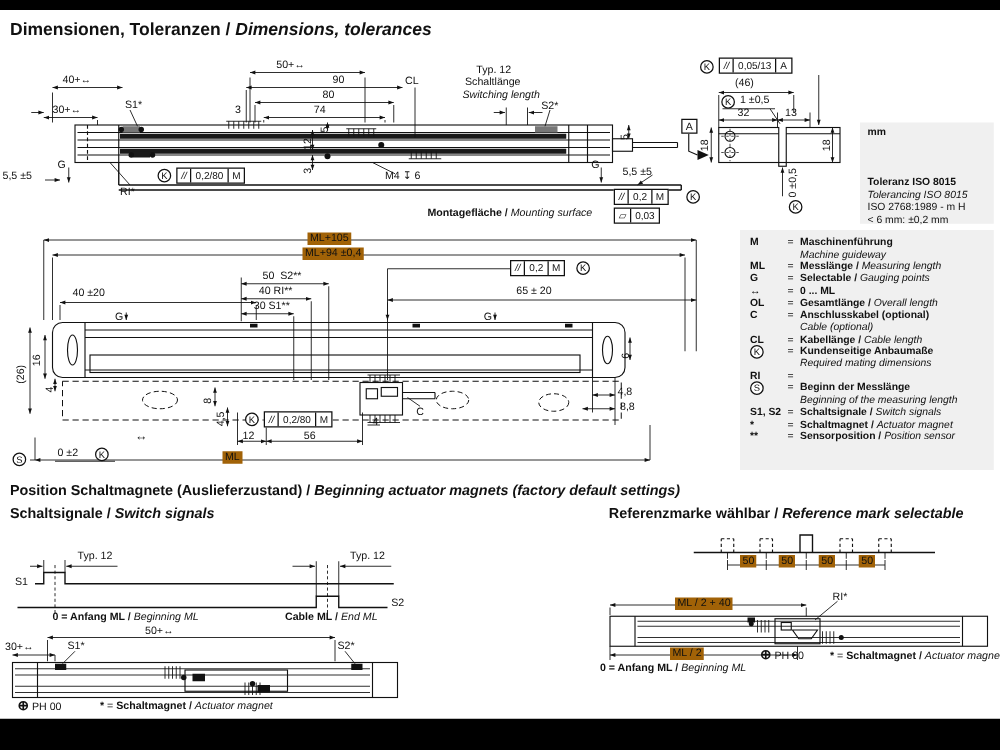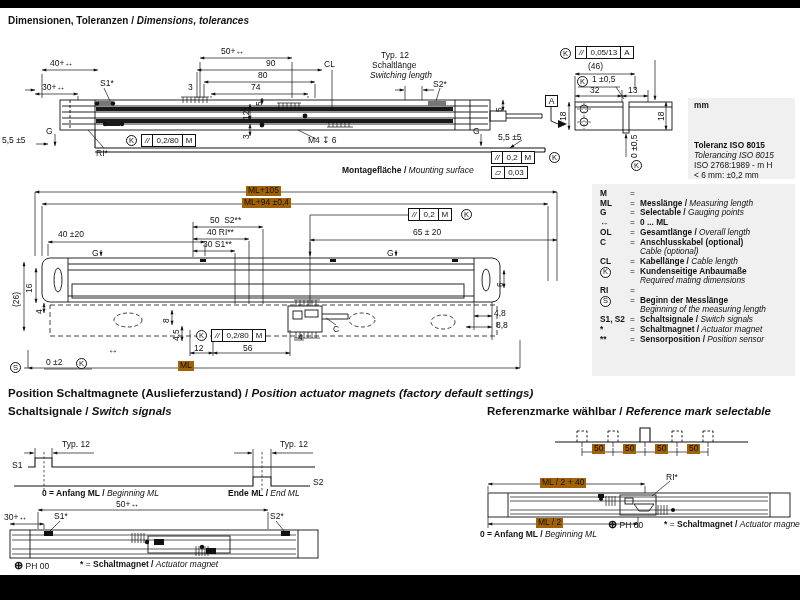--- a/index.html
+++ b/index.html
@@ -1,21 +1,21 @@
 <!DOCTYPE html>
 <html><head>
 <meta charset="utf-8">
 <style>
 *{margin:0;padding:0;box-sizing:border-box}
 html,body{width:800px;height:600px;background:#000;overflow:hidden;position:relative;
   font-family:"Liberation Sans",sans-serif;color:#111}
 .page{position:absolute;left:0;top:8px;width:800px;height:567px;background:#fff}
 svg.lw{position:absolute;left:0;top:0;width:800px;height:600px}
 .lbl{position:absolute;font-size:8.5px;line-height:1.15;white-space:pre;color:#111}
-.h1{font-size:10px;font-weight:bold}
+.h1{font-size:14px;font-weight:bold}
 .h2{font-size:11.5px;font-weight:bold}
 .b{font-weight:bold}
 .i{font-style:italic}
 .bg{background:#a16207;padding:0 2px}
 .v{transform:rotate(-90deg);transform-origin:0 0}
 .circ{display:inline-flex;width:11px;height:11px;border:1px solid #111;border-radius:50%;
   align-items:center;justify-content:center;font-size:7.5px;background:#fff;line-height:1}
 .fcf{position:absolute;display:flex;height:13px;background:#fff;border:1px solid #111;
   font-size:8px;color:#111}
 .fcf>span{display:flex;align-items:center;padding:0 3px;border-left:1px solid #111}
@@ -263,21 +263,21 @@
     <path d="M634,504 h20 l-5,7 h-10 Z"></path>
     <circle cx="601" cy="499" r="2" fill="#111" stroke="none"></circle>
     <circle cx="673" cy="510" r="2" fill="#111" stroke="none"></circle>
     <path d="M606,496 v10 m3,-10 v10 m3,-10 v10 m3,-10 v10" stroke-width="0.7"></path>
     <path d="M658,505 v10 m3,-10 v10 m3,-10 v10 m3,-10 v10" stroke-width="0.7"></path>
   </g>
 </svg>
 
 <div class="lbl h1" style="left:8px;top:15px"><span>Dimensionen, Toleranzen</span><span> / </span><span class="i">Dimensions, tolerances</span></div>
 
-<div class="lbl h2" style="left:8px;top:387px"><span>Position Schaltmagnete (Auslieferzustand)</span><span> / </span><span class="i">Position actuator magnets (factory default settings)</span></div>
+<div class="lbl h2" style="left:8px;top:387px"><span>Position Schaltmagnete (Auslieferzustand)</span><span> / </span><span class="i">Beginning actuator magnets (factory default settings)</span></div>
 
 <div class="lbl h2" style="left:8px;top:405px"><span>Schaltsignale</span><span> / </span><span class="i">Switch signals</span></div>
 
 <div class="lbl h2" style="left:487px;top:405px"><span>Referenzmarke wählbar</span><span> / </span><span class="i">Reference mark selectable</span></div>
 
 <span class="lbl" style="left:221px;top:47px">50+↔</span>
 <span class="lbl" style="left:266px;top:59px">90</span>
 <span class="lbl" style="left:258px;top:71px">80</span>
 <span class="lbl" style="left:251px;top:83px">74</span>
 <span class="lbl" style="left:188px;top:83px">3</span>
@@ -379,20 +379,21 @@
 <span class="lbl" style="left:333px;top:325px">C</span>
 <span class="lbl" style="left:298px;top:333px">4</span>
 <span class="lbl" style="left:494px;top:309px">4,8</span>
 <span class="lbl" style="left:496px;top:321px">8,8</span>
 <span class="lbl v" style="left:496px;top:287px">6</span>
 
 <div class="legend">
   <div class="lrow">
       <span class="lsym b">M</span>
       <span class="leq">=</span>
+      <span class="ltxt"><span class="b">Maschinenführung</span><span class="i en2">Machine guideway</span></span>
     </div>
   <div class="lrow">
       <span class="lsym b">ML</span>
       <span class="leq">=</span>
       <span class="ltxt"><span class="b">Messlänge</span><span class="b"> / </span><span class="i">Measuring length</span></span>
     </div>
   <div class="lrow">
       <span class="lsym b">G</span>
       <span class="leq">=</span>
       <span class="ltxt"><span class="b">Selectable</span><span class="b"> / </span><span class="i">Gauging points</span></span>
@@ -446,21 +447,21 @@
       <span class="leq">=</span>
       <span class="ltxt"><span class="b">Sensorposition</span><span class="b"> / </span><span class="i">Position sensor</span></span>
     </div>
 </div>
 
 <span class="lbl" style="left:62px;top:440px">Typ. 12</span>
 <span class="lbl" style="left:280px;top:440px">Typ. 12</span>
 <span class="lbl" style="left:12px;top:461px">S1</span>
 <span class="lbl" style="left:313px;top:478px">S2</span>
 <div class="lbl" style="left:42px;top:489px"><span class="b">0 = Anfang ML</span><span class="b"> / </span><span class="i">Beginning ML</span></div>
-<div class="lbl" style="left:228px;top:489px"><span class="b">Ende ML</span><span class="b"> / </span><span class="i">End ML</span></div>
+<div class="lbl" style="left:228px;top:489px"><span class="b">Cable ML</span><span class="b"> / </span><span class="i">End ML</span></div>
 
 <span class="lbl" style="left:116px;top:500px">50+↔</span>
 <span class="lbl" style="left:4px;top:513px">30+↔</span>
 <span class="lbl" style="left:54px;top:512px">S1*</span>
 <span class="lbl" style="left:270px;top:512px">S2*</span>
 <div class="lbl" style="left:14px;top:560px"><span class="ph">⊕</span> <span>PH 00</span></div>
 <div class="lbl" style="left:80px;top:560px"><span class="b">*</span><span> = </span><span class="b">Schaltmagnet</span><span class="b"> / </span><span class="i">Actuator magnet</span></div>
 
 <span class="lbl bg" style="left:592px;top:444px">50</span>
 <span class="lbl bg" style="left:623px;top:444px">50</span>

